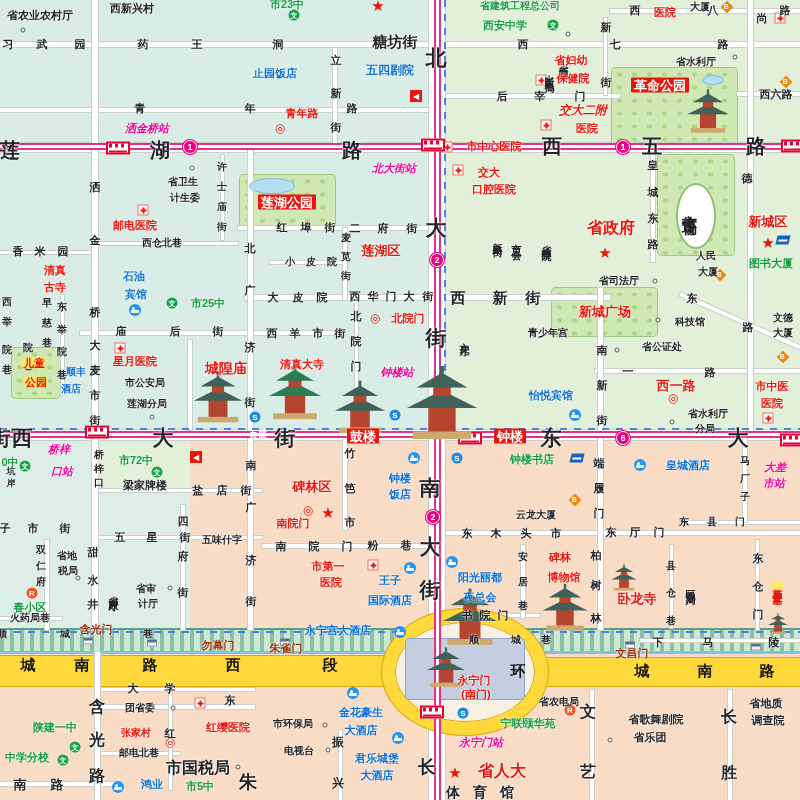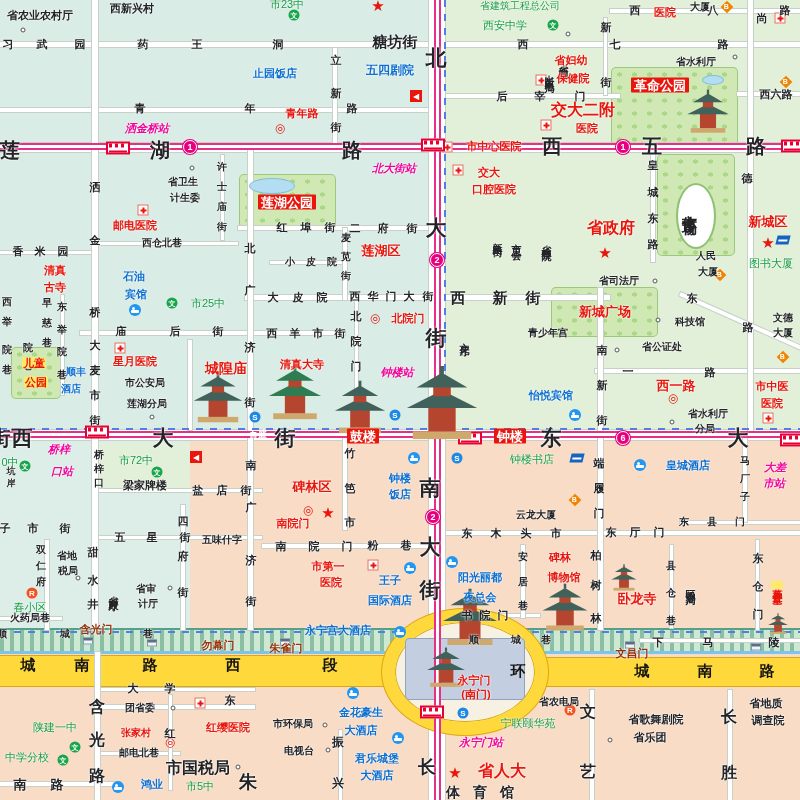--- a/index.html
+++ b/index.html
@@ -4,21 +4,21 @@
 <style>
   html,body{margin:0;padding:0;background:#e8e3d5;font-family:"Liberation Sans","DejaVu Sans",sans-serif;}
   #map{position:relative;width:800px;height:800px;overflow:hidden;background:#f6f2e6;}
   #map *{position:absolute;box-sizing:border-box;}
   .lbl{transform:translate(-50%,-50%);white-space:nowrap;color:#232427;font-weight:600;
        text-shadow:0 0 2px rgba(255,255,255,.85),0 0 2px rgba(255,255,255,.85);line-height:1;}
   .v{writing-mode:vertical-rl;text-orientation:upright;letter-spacing:2px;}
   .st{color:#232427;}
   .pr{color:#e8160c;font-weight:700;}
   .pb{color:#0d6fd1;font-weight:600;}
-  .pg{color:#149c43;font-weight:400;}
+  .pg{color:#149c43;font-weight:700;}
   .gate{color:#96320a;font-weight:700;}
   .stn{color:#f2059a;font-weight:800;font-style:italic;}
   .br{background:#e8160c;color:#fff;font-weight:700;padding:1px 3px;border-radius:1px;text-shadow:none;}
   .yh{color:#e8160c;background:#ffe96a;font-weight:700;text-shadow:none;padding:0 1px;}
   .rl{color:#141414;font-weight:700;text-shadow:none;}
   .onroad{color:#fff;font-weight:700;text-shadow:none;}
   .road{background:#fff;box-shadow:0 0 0 1px #c7d1c8;}
   .yroad{background:#ffd93b;box-shadow:0 0 0 1px #dca60e;}
   .wall{background:repeating-linear-gradient(90deg,rgba(58,138,108,.45) 0 4px,transparent 4px 10px),linear-gradient(#cde9d2,#cde9d2);
         border-top:2px solid #55a08a;border-bottom:3px solid #7cc4ea;}
@@ -667,21 +667,21 @@
     <div class="lbl pr" style="left: 226px; top: 368px; font-size: 14px;">城隍庙</div>
     <div class="lbl pr" style="left: 302px; top: 364px; font-size: 11px;">清真大寺</div>
     <div class="lbl pr" style="left: 55px; top: 270px; font-size: 11px;">清真</div>
     <div class="lbl pr" style="left: 55px; top: 287px; font-size: 11px;">古寺</div>
     <div class="lbl yh" style="left: 34px; top: 363px; font-size: 11px;">儿童</div>
     <div class="lbl yh" style="left: 36px; top: 382px; font-size: 11px;">公园</div>
     <div class="lbl pr" style="left: 302px; top: 113px; font-size: 11px;">青年路</div>
     <div class="lbl pr" style="left: 494px; top: 146px; font-size: 11px;">市中心医院</div>
     <div class="lbl pr" style="left: 489px; top: 172px; font-size: 11px;">交大</div>
     <div class="lbl pr" style="left: 494px; top: 189px; font-size: 11px;">口腔医院</div>
-    <div class="lbl pr" style="left: 583px; top: 110px; font-size: 16px;">交大二附</div>
+    <div class="lbl pr" style="left: 583px; top: 110px; font-size: 12px; font-style: italic;">交大二附</div>
     <div class="lbl pr" style="left: 587px; top: 128px; font-size: 11px;">医院</div>
     <div class="lbl pr" style="left: 571px; top: 60px; font-size: 11px;">省妇幼</div>
     <div class="lbl pr" style="left: 573px; top: 78px; font-size: 11px;">保健院</div>
     <div class="lbl pr" style="left: 665px; top: 12px; font-size: 11px;">医院</div>
     <div class="lbl br" style="left: 660px; top: 85px; font-size: 13px;">革命公园</div>
     <div class="lbl br" style="left: 287px; top: 202px; font-size: 13px;">莲湖公园</div>
     <div class="lbl pr" style="left: 381px; top: 250px; font-size: 13px;">莲湖区</div>
     <div class="lbl pr" style="left: 408px; top: 318px; font-size: 11px;">北院门</div>
     <div class="lbl pr" style="left: 605px; top: 311px; font-size: 13px;">新城广场</div>
     <div class="lbl pr" style="left: 676px; top: 385px; font-size: 13px;">西一路</div>

